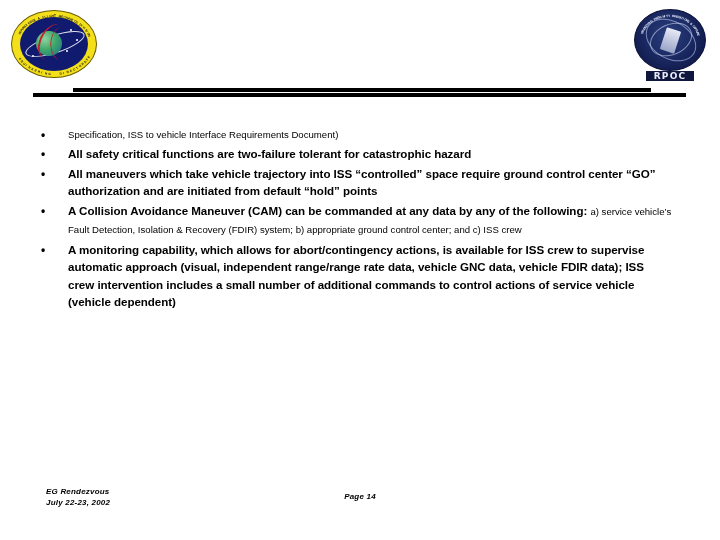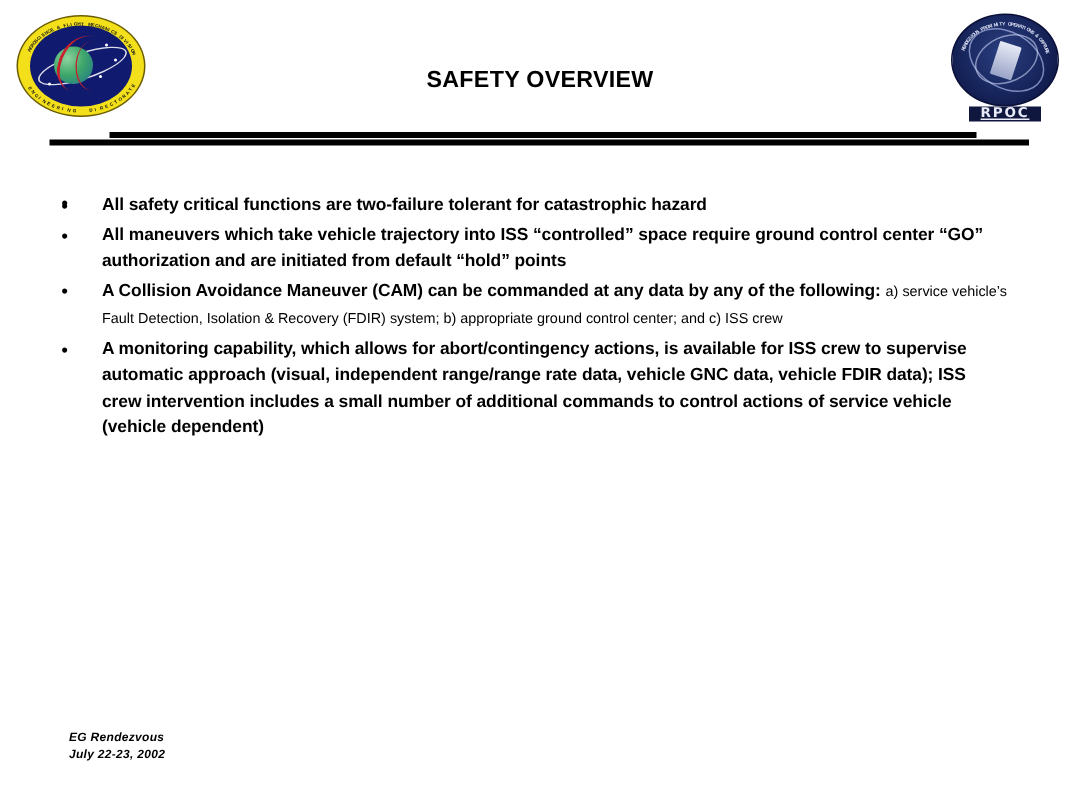--- a/index.html
+++ b/index.html
@@ -174,21 +174,20 @@
     bottom: 0px;
     width: 48px;
     text-align: center;
     font-family: "DejaVu Sans", sans-serif;
     font-weight: bold;
     font-size: 9px;
     letter-spacing: 1.2px;
     color: #e9ecf8;
     background: #10173f;
     line-height: 10px;
-    text-decoration: underline;
   }
 
   .slide-title {
     position: absolute;
     left: 0;
     top: 45px;
     width: 720px;
     text-align: center;
     font-size: 15.5px;
     font-weight: bold;
@@ -428,30 +427,30 @@
           <span style="transform: translate(26.85px, -13px) rotate(420deg);">P</span>
           <span style="transform: translate(27.8px, -11.5px) rotate(423.75deg);">T</span>
           <span style="transform: translate(28.64px, -9.95px) rotate(427.5deg);">U</span>
           <span style="transform: translate(29.35px, -8.36px) rotate(431.25deg);">R</span>
           <span style="transform: translate(29.94px, -6.73px) rotate(435deg);">E</span>
         </div>
     </div>
     <div class="rpoc">RPOC</div>
   </div>
 
-  <div class="slide-title">SAFETY OVERVIEW</div>
 
   <div class="rule-top"></div>
   <div class="rule-bottom"></div>
 </div>
 
 <div class="content">
 
   <div class="bullet b1">
     <span class="marker">•</span>
+    <div class="sub">Specification, ISS to vehicle Interface Requirements Document)</div>
   </div>
 
   <div class="bullet b2">
     <span class="marker">•</span>
     <div class="btext">All safety critical functions are two-failure tolerant for catastrophic hazard</div>
   </div>
 
   <div class="bullet b3">
     <span class="marker">•</span>
     <div class="btext">All maneuvers which take vehicle trajectory into ISS “controlled” space require ground control center “GO” authorization and are initiated from default “hold” points</div>
@@ -467,13 +466,14 @@
     <div class="btext">A monitoring capability, which allows for abort/contingency actions, is available for ISS crew to supervise automatic approach (visual, independent range/range rate data, vehicle GNC data, vehicle FDIR data); ISS crew intervention includes a small number of additional commands to control actions of service vehicle (vehicle dependent)</div>
   </div>
 
 </div>
 
 <div class="footer">
   <div class="footer-left">
     <div>EG Rendezvous</div>
     <div>July 22-23, 2002</div>
   </div>
+  <div class="footer-center">Page 14</div>
 </div>
 
 </body></html>

